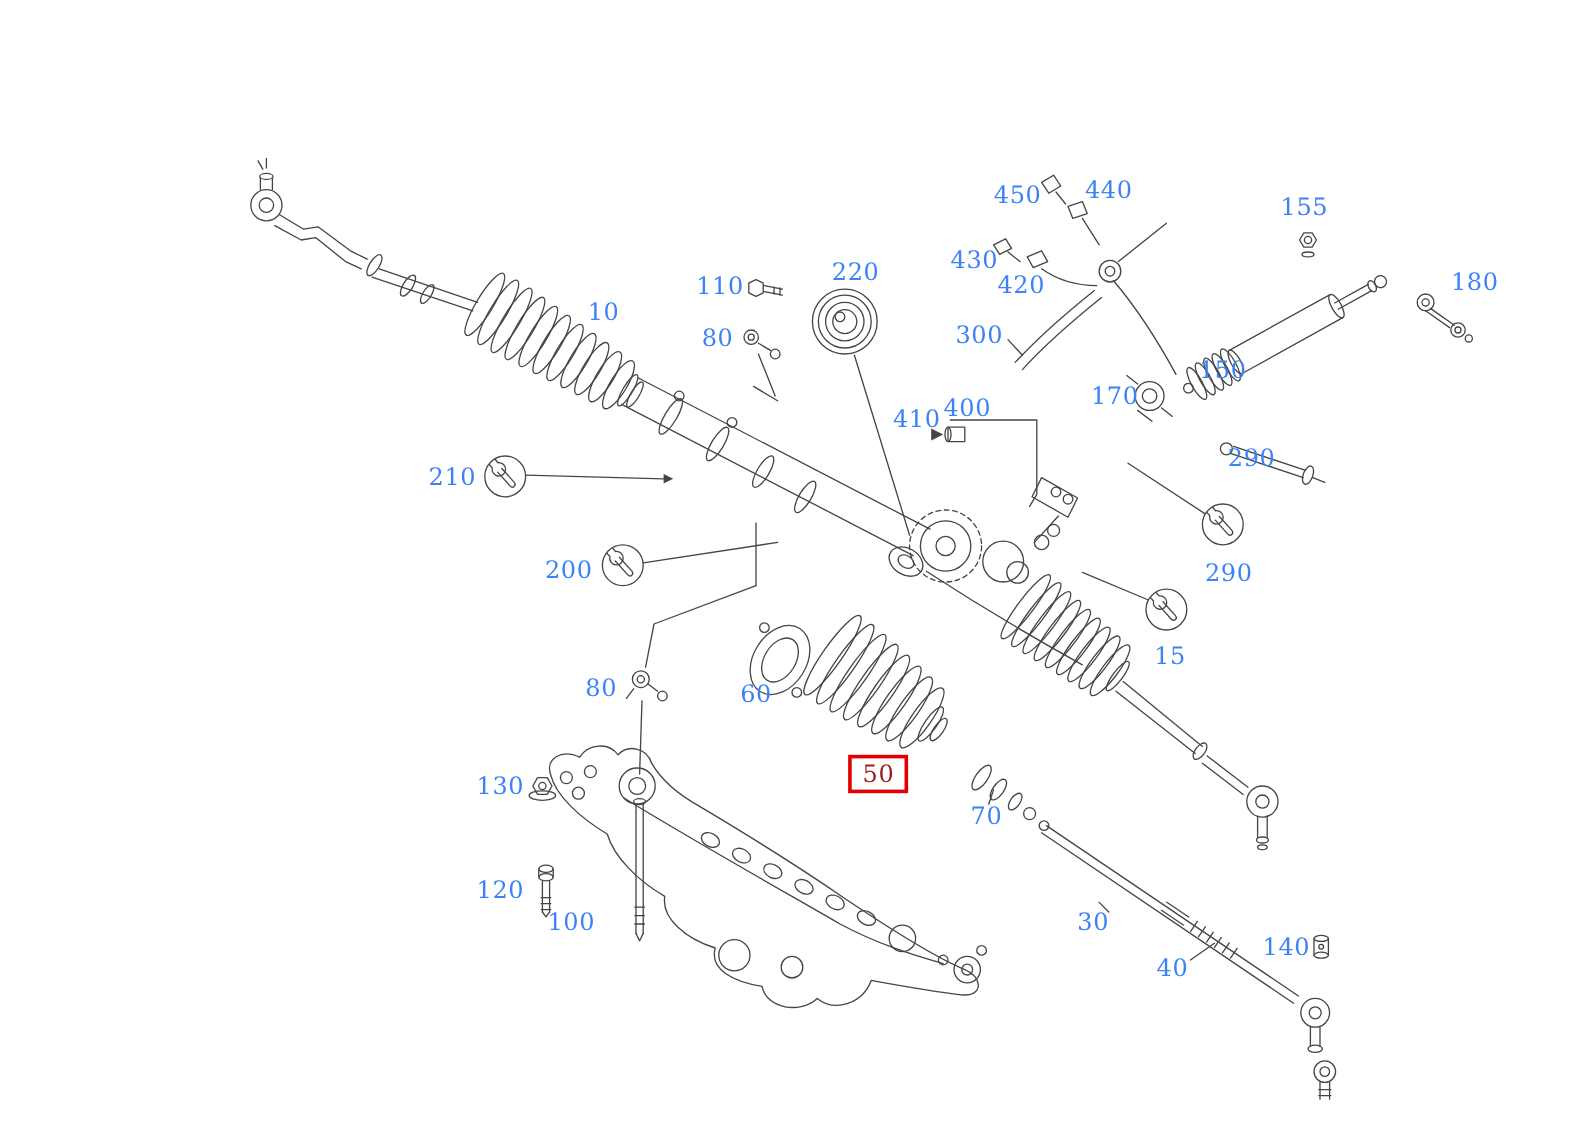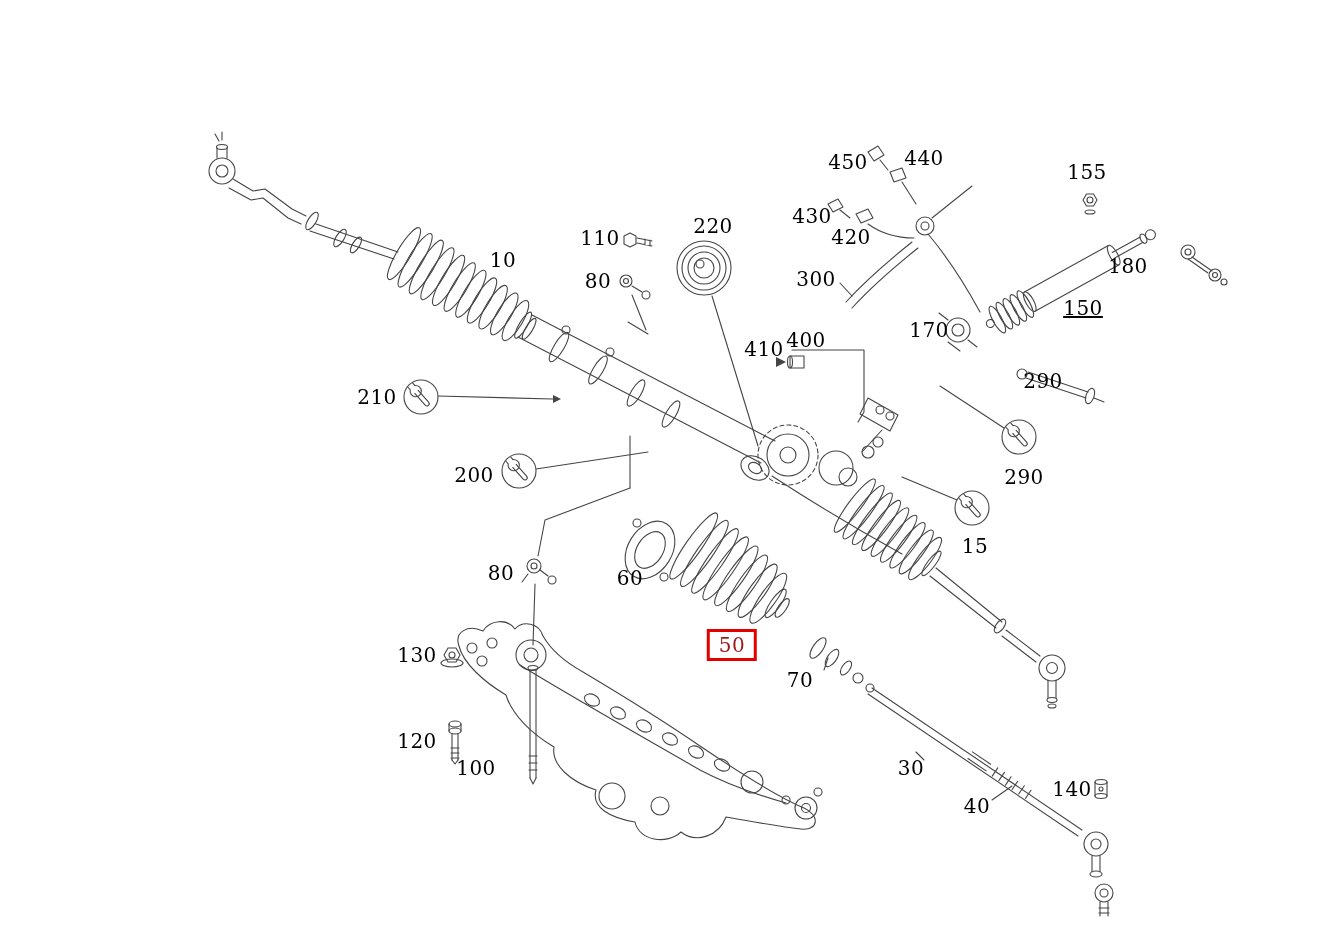--- a/index.html
+++ b/index.html
@@ -10,21 +10,21 @@
     overflow:hidden;
     font-family:"DejaVu Serif", "Liberation Serif", serif;
   }
   #diagram-art { position:absolute; left:0; top:0; }
   #label-layer { position:absolute; left:0; top:0; width:100%; height:100%; }
   .part-label {
     position:absolute;
     transform:translate(-50%,-50%);
     font-size:20px;
     line-height:1;
-    color:#000000;
+    color:#3b82f6;
     letter-spacing:0.5px;
     white-space:nowrap;
     user-select:none;
     cursor:default;
   }
   .part-label.highlighted {
     border:3px solid #e50000;
     background:#ffffff;
     padding:3px 9px;
     color:#9e1a1a;
@@ -373,36 +373,36 @@
   <div id="label-layer">
       <div class="part-label" style="left: 600px; top: 238px;">110</div>
       <div class="part-label" style="left: 503px; top: 260px;">10</div>
       <div class="part-label" style="left: 713px; top: 226px;">220</div>
       <div class="part-label" style="left: 598px; top: 281px;">80</div>
       <div class="part-label" style="left: 848px; top: 162px;">450</div>
       <div class="part-label" style="left: 924px; top: 158px;">440</div>
       <div class="part-label" style="left: 812px; top: 216px;">430</div>
       <div class="part-label" style="left: 851px; top: 237px;">420</div>
       <div class="part-label" style="left: 1087px; top: 172px;">155</div>
-      <div class="part-label" style="left: 1128px; top: 235px; margin-top: 31px;">180</div>
+      <div class="part-label" style="left: 1229px; top: 235px;">180</div>
       <div class="part-label" style="left: 816px; top: 279px;">300</div>
-      <div class="part-label" style="left: 1083px; top: 308px; text-decoration: underline;">150</div>
+      <div class="part-label" style="left: 1019px; top: 308px;">150</div>
       <div class="part-label" style="left: 929px; top: 330px;">170</div>
       <div class="part-label" style="left: 764px; top: 349px;">410</div>
       <div class="part-label" style="left: 806px; top: 340px;">400</div>
       <div class="part-label" style="left: 1043px; top: 381px;">290</div>
       <div class="part-label" style="left: 377px; top: 397px;">210</div>
       <div class="part-label" style="left: 474px; top: 475px;">200</div>
       <div class="part-label" style="left: 1024px; top: 477px;">290</div>
       <div class="part-label" style="left: 975px; top: 546px;">15</div>
       <div class="part-label" style="left: 501px; top: 573px;">80</div>
       <div class="part-label" style="left: 630px; top: 578px;">60</div>
       <div class="part-label highlighted" style="left: 732px; top: 645px; border-color: rgb(229, 0, 0); color: rgb(158, 26, 26);">50</div>
       <div class="part-label" style="left: 417px; top: 655px;">130</div>
-      <div class="part-label" style="left: 800px; top: 680px;">70</div>
+      <div class="part-label" style="left: 822px; top: 680px;">70</div>
       <div class="part-label" style="left: 417px; top: 741px;">120</div>
       <div class="part-label" style="left: 476px; top: 768px;">100</div>
       <div class="part-label" style="left: 911px; top: 744px; margin-top: 24px;">30</div>
       <div class="part-label" style="left: 977px; top: 806px;">40</div>
       <div class="part-label" style="left: 1072px; top: 789px;">140</div>
       <div class="part-label" style="left: 1068px; top: 916px; margin-top: 41px;">20</div>
     </div>
 </div>
 
 </body></html>

